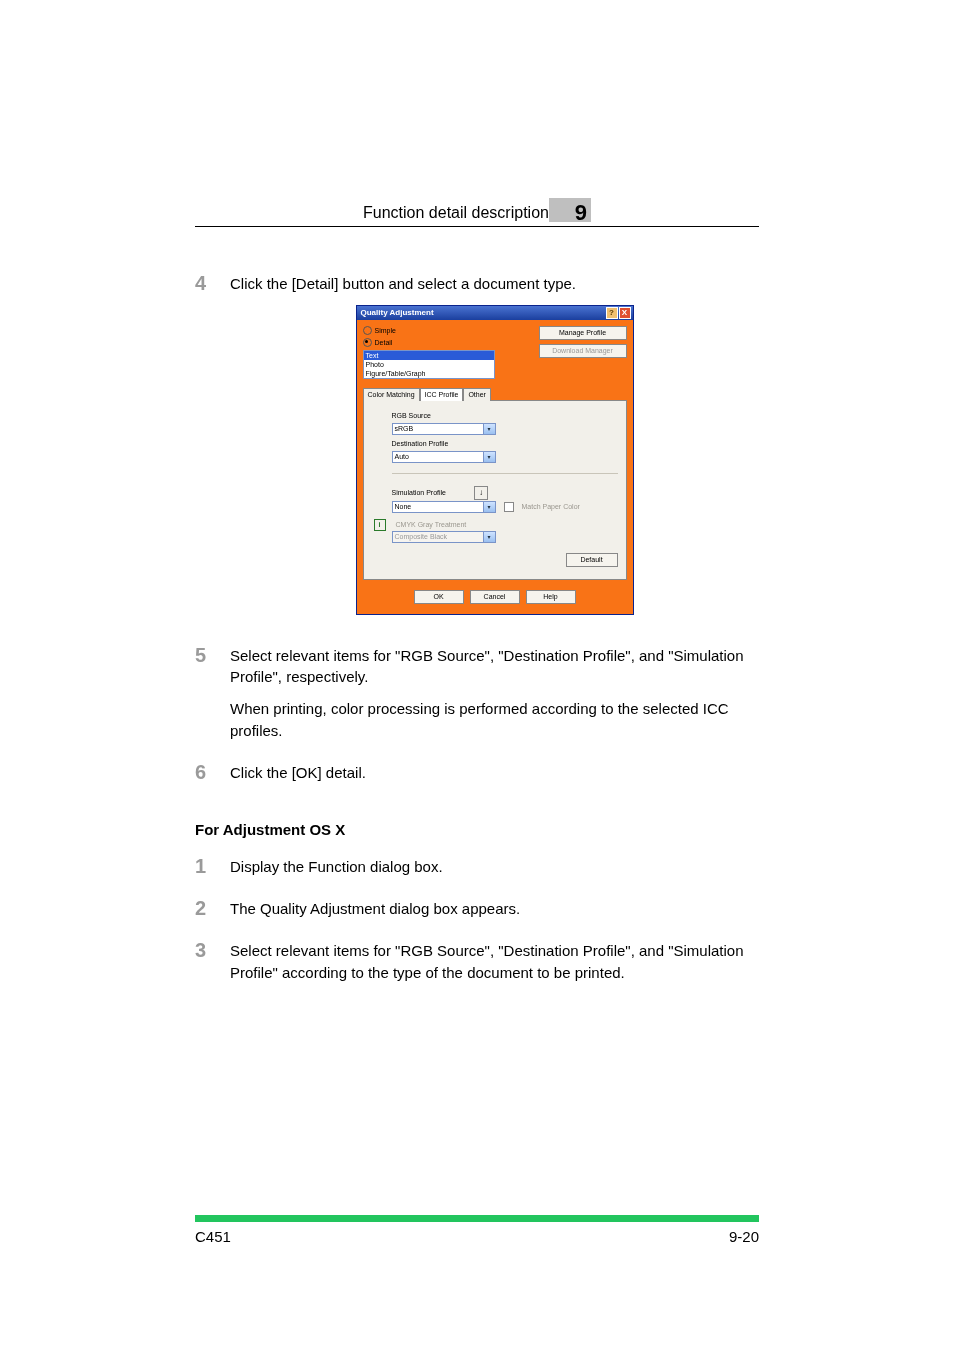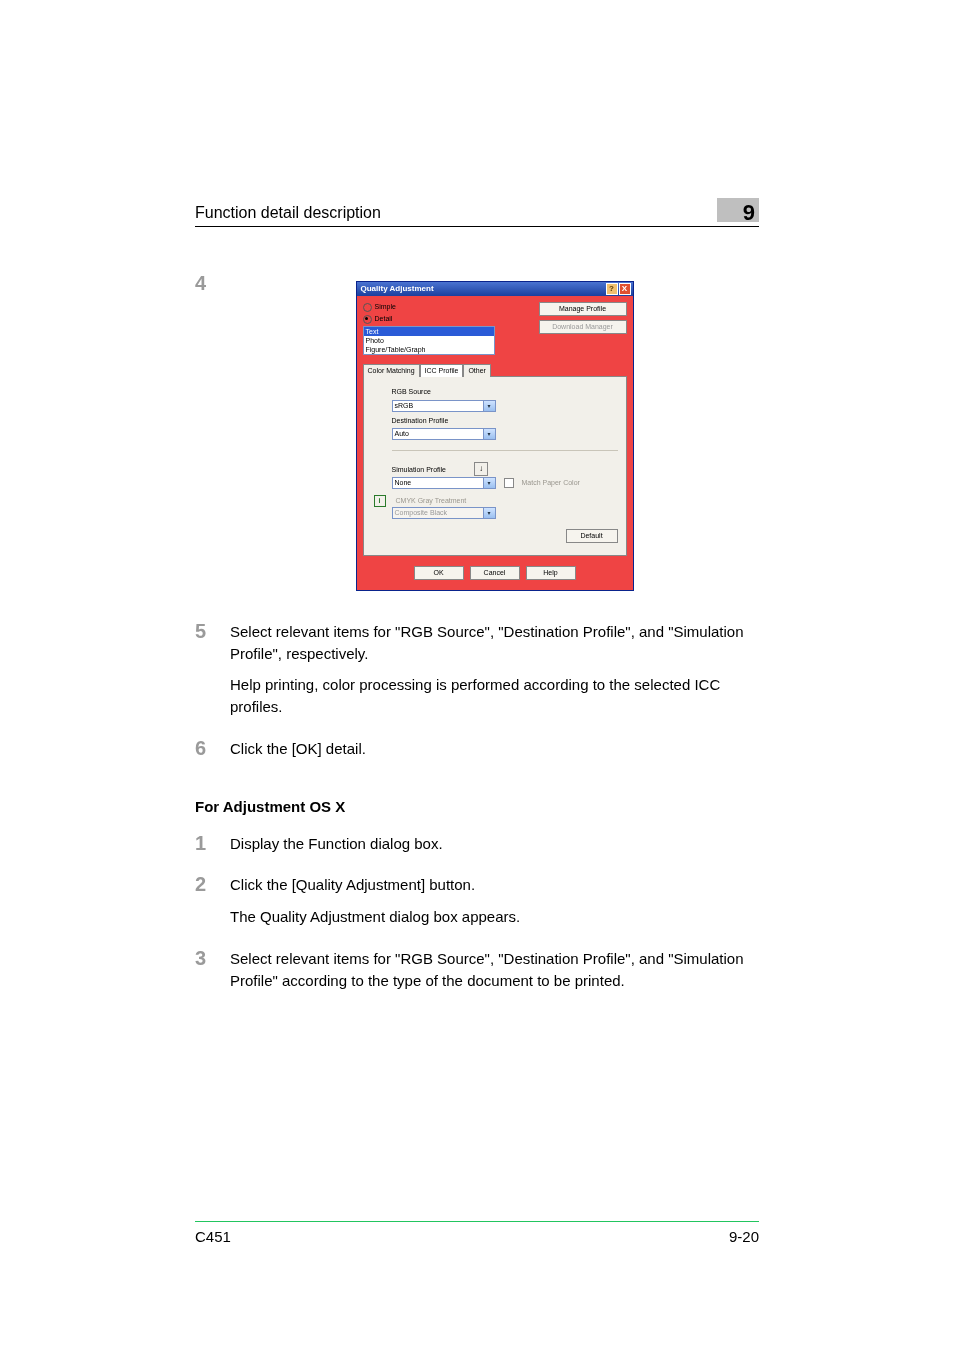--- a/index.html
+++ b/index.html
@@ -11,21 +11,21 @@
   }
   .page {
     width: 954px;
     height: 1350px;
     position: relative;
     box-sizing: border-box;
     padding: 198px 195px 0 195px;
   }
   .header-row {
     display: flex;
-    justify-content: space-between;
+    justify-content: center;
     align-items: flex-end;
     border-bottom: 1.5px solid #000;
     padding-bottom: 4px;
   }
   .chapter-badge {
     width: 42px;
     height: 24px;
     background: #bfbfbf;
     text-align: right;
     font-weight: bold;
@@ -51,21 +51,21 @@
     line-height: 1.45;
   }
   .step-body p { margin: 0 0 10px 0; }
   .sub-indent { padding-left: 20px; }
 
   
   .dialog {
     width: 276px;
     margin: 8px auto 0 auto;
     border: 1px solid #0a238c;
-    background: #ef4444;
+    background: #f97316;
     font-family: "Tahoma", Arial, sans-serif;
     font-size: 7px;
     color: #000;
   }
   .dlg-title {
     background: linear-gradient(#4a73d1, #1b3f9e);
     color: #fff;
     height: 14px;
     display: flex;
     align-items: center;
@@ -229,40 +229,41 @@
   .section-heading {
     font-weight: bold;
     font-size: 15px;
     margin: 28px 0 0 0;
   }
   .footer-row {
     position: absolute;
     left: 195px;
     right: 195px;
     bottom: 105px;
-    border-top: 1px solid #22c55e;
+    border-top: 7px solid #22c55e;
     display: flex;
     justify-content: space-between;
     font-size: 15px;
     padding-top: 6px;
   }
 </style>
 </head>
 <body>
 
 <div class="page">
 
   <div class="header-row">
     <span>Function detail description</span>
     <span class="chapter-badge">9</span>
   </div>
 
   <div class="step-row" style="margin-top:46px;">
     <div class="step-num">4</div>
     <div class="step-body">
+      <p>Click the [Detail] button and select a document type.</p>
 
       <div class="dialog">
         <div class="dlg-title">
           <span>Quality Adjustment</span>
           <div class="dlg-title-btns">
             <span class="dlg-title-btn">?</span>
             <span class="dlg-title-btn close">X</span>
           </div>
         </div>
         <div class="dlg-body">
@@ -342,21 +343,21 @@
         </div>
       </div>
 
     </div>
   </div>
 
   <div class="step-row">
     <div class="step-num">5</div>
     <div class="step-body">
       <p>Select relevant items for "RGB Source", "Destination Profile", and "Simulation Profile", respectively.</p>
-      <p>Help printing, color processing is performed according to the selected ICC profiles.</p>
+      <p>When printing, color processing is performed according to the selected ICC profiles.</p>
     </div>
   </div>
 
   <div class="step-row" style="margin-top:10px;">
     <div class="step-num">6</div>
     <div class="step-body">
       <p>Click the [OK] detail.</p>
     </div>
   </div>
 
@@ -365,21 +366,20 @@
   <div class="step-row" style="margin-top:18px;">
     <div class="step-num">1</div>
     <div class="step-body">
       <p>Display the Function dialog box.</p>
     </div>
   </div>
 
   <div class="step-row" style="margin-top:10px;">
     <div class="step-num">2</div>
     <div class="step-body">
-      <p>Click the [Quality Adjustment] button.</p>
       <p>The Quality Adjustment dialog box appears.</p>
     </div>
   </div>
 
   <div class="step-row" style="margin-top:10px;">
     <div class="step-num">3</div>
     <div class="step-body">
       <p>Select relevant items for "RGB Source", "Destination Profile", and "Simulation Profile" according to the type of the document to be printed.</p>
     </div>
   </div>

